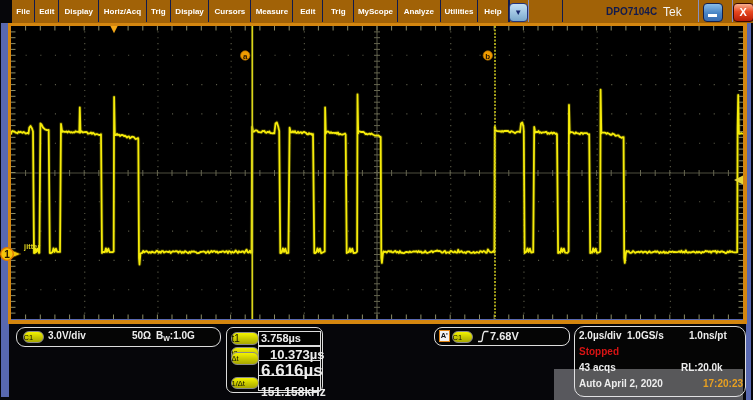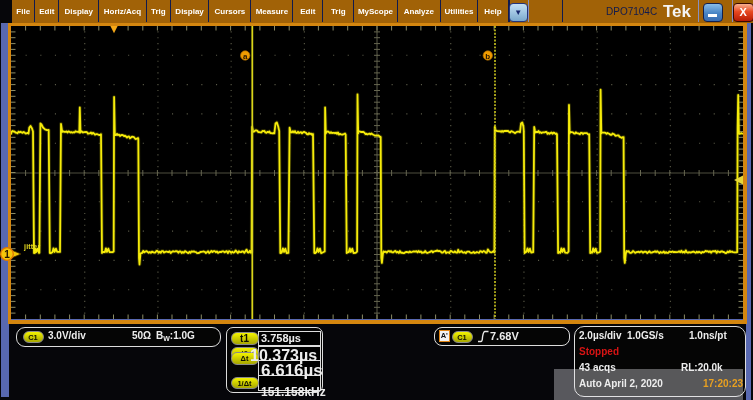--- a/index.html
+++ b/index.html
@@ -5,37 +5,37 @@
   font-family:"Liberation Sans",sans-serif}
 #menu{position:absolute;left:12px;top:0;width:753px;height:23px;background:#a16207}
 .mi{position:absolute;top:0;height:22px;line-height:23px;text-align:center;color:#fff;
   font-size:8px;font-weight:bold;border-right:1px solid #101a4e}
 .msep{position:absolute;top:0;width:1px;height:22px;background:#101a4e}
 .lsep{position:absolute;top:0;width:1.2px;height:22px;background:#8890c0}
 #ddbtn{position:absolute;left:497px;top:2.5px;width:16.5px;height:17.5px;border-radius:4px;
   background:linear-gradient(#c4dff2,#9cc2e0 55%,#7aa8cc);border:1px solid #24347c;
   color:#16266e;font-size:8px;text-align:center;line-height:18px}
 #dpotxt{position:absolute;left:594px;top:0;height:23px;line-height:24px;font-size:10px;
-  font-weight:normal;color:#111a4e}
-#tek{position:absolute;left:651px;top:0;height:23px;line-height:24px;font-size:17px;
-  font-weight:bold;color:#f4f4f4}
+  font-weight:bold;color:#111a4e}
+#tek{position:absolute;left:651px;top:0;height:23px;line-height:24px;font-size:12px;
+  font-weight:normal;color:#f4f4f4}
 #minbtn{position:absolute;left:690.5px;top:2.5px;width:18px;height:17px;border-radius:4px;
   background:linear-gradient(#88bce8,#4884c4 55%,#3a6cb0);border:1px solid #12204e}
 #minbtn span{position:absolute;left:4px;bottom:4px;width:9.5px;height:2.2px;background:#fff}
 #closebtn{position:absolute;left:721px;top:2.5px;width:18.5px;height:17px;border-radius:4px;
   background:linear-gradient(#f8b090,#e84820 45%,#b81c04);border:1px solid #3a0800;
   color:#fff;font-size:11px;font-weight:bold;text-align:center;line-height:17px}
 #lstrip{position:absolute;left:1px;top:23px;width:8px;height:374px;background:#5868b0}
 #rstrip{position:absolute;left:746px;top:23px;width:5px;height:377px;background:#5868b0}
 #bstripe{position:absolute;left:9px;top:318px;width:737px;height:2px;background:#5868b0}
 .ob{position:absolute;background:#d4860f}
 #plot{position:absolute;left:11px;top:26px;background:#000}
 .rbox{position:absolute;background:#050505;border:1.4px solid #dcdcdc}
 .pill{position:absolute;height:10.5px;border-radius:6px;background:linear-gradient(#f4f400,#c8c800 55%,#a8a800);
-  border:1px solid #8a8a8a;color:#101000;font-weight:bold;text-align:center;line-height:11px}
+  border:1px solid #8a8a8a;color:#101000;font-weight:normal;line-height:11px}
 .rtx{position:absolute;color:#ececec;font-size:10px;font-weight:bold;white-space:nowrap;z-index:6}
 .vcell{position:absolute;border:1px solid #dcdcdc;background:#000}
 #abadge{position:absolute;left:438.5px;top:330px;width:9.5px;height:10px;background:#f2f2f2;
   border:1.2px solid #e08414;color:#101010;font-size:7.5px;font-weight:bold;text-align:center;line-height:10px}
 #wmbox{position:absolute;left:553.5px;top:369px;width:189px;height:31px;background:rgba(235,235,240,0.36);z-index:3}
 #wmtxt{position:absolute;left:565px;top:377px;font-size:20px;color:rgba(34,80,16,0.95);
   letter-spacing:0.2px;white-space:nowrap;z-index:4}
 </style></head><body>
 <div id="scr">
 <div id="menu">
@@ -100,21 +100,21 @@
 <div class="rbox" style="left:16px;top:326.5px;width:203px;height:18.5px;border-radius:9px"></div>
     <div class="pill" style="left:22.5px;top:330.5px;width:19px;font-size:7.5px">C1</div>
     <div class="rtx" style="left:48px;top:330px">3.0V/div</div>
     <div class="rtx" style="left:132px;top:330px">50Ω</div>
     <div class="rtx" style="left:156px;top:330px">B<span style="font-size:7px;vertical-align:-2px">W</span>:1.0G</div>
     <div class="rbox" style="left:226px;top:327px;width:95px;height:64px;border-radius:7px"></div>
     <div class="vcell" style="left:257.5px;top:330.6px;width:61px;height:13.4px"></div>
     <div class="rtx" style="left:261px;top:331.6px;font-size:11px">3.758µs</div>
     <div class="pill" style="left:230.5px;top:332.2px;width:26px;font-size:10px">t1</div>
     <div class="vcell" style="left:257.5px;top:345.5px;width:61px;height:13.4px"></div>
-    <div class="rtx" style="left:250px;top:346.5px;font-size:16px">10.373µs</div>
+    <div class="rtx" style="left:270px;top:346.5px;font-size:13px">10.373µs</div>
     <div class="pill" style="left:230.5px;top:347.1px;width:26px;font-size:7.5px">t2</div>
     <div class="vcell" style="left:257.5px;top:360.4px;width:61px;height:13.4px"></div>
     <div class="rtx" style="left:261px;top:361.4px;font-size:17px">6.616µs</div>
     <div class="pill" style="left:230.5px;top:352px;width:26px;font-size:7.5px">Δt</div>
     <div class="vcell" style="left:257.5px;top:375.3px;width:61px;height:13.4px"></div>
     <div class="rtx" style="left:261px;top:385px;font-size:12px">151.158kHz</div>
     <div class="pill" style="left:230.5px;top:376.9px;width:26px;font-size:7.5px">1/Δt</div>
     <div class="rbox" style="left:434px;top:327px;width:134px;height:16.5px;border-radius:8px"></div>
     <div id="abadge">A'</div>
     <div class="pill" style="left:451.5px;top:330.5px;width:19px;font-size:7.5px">C1</div>

